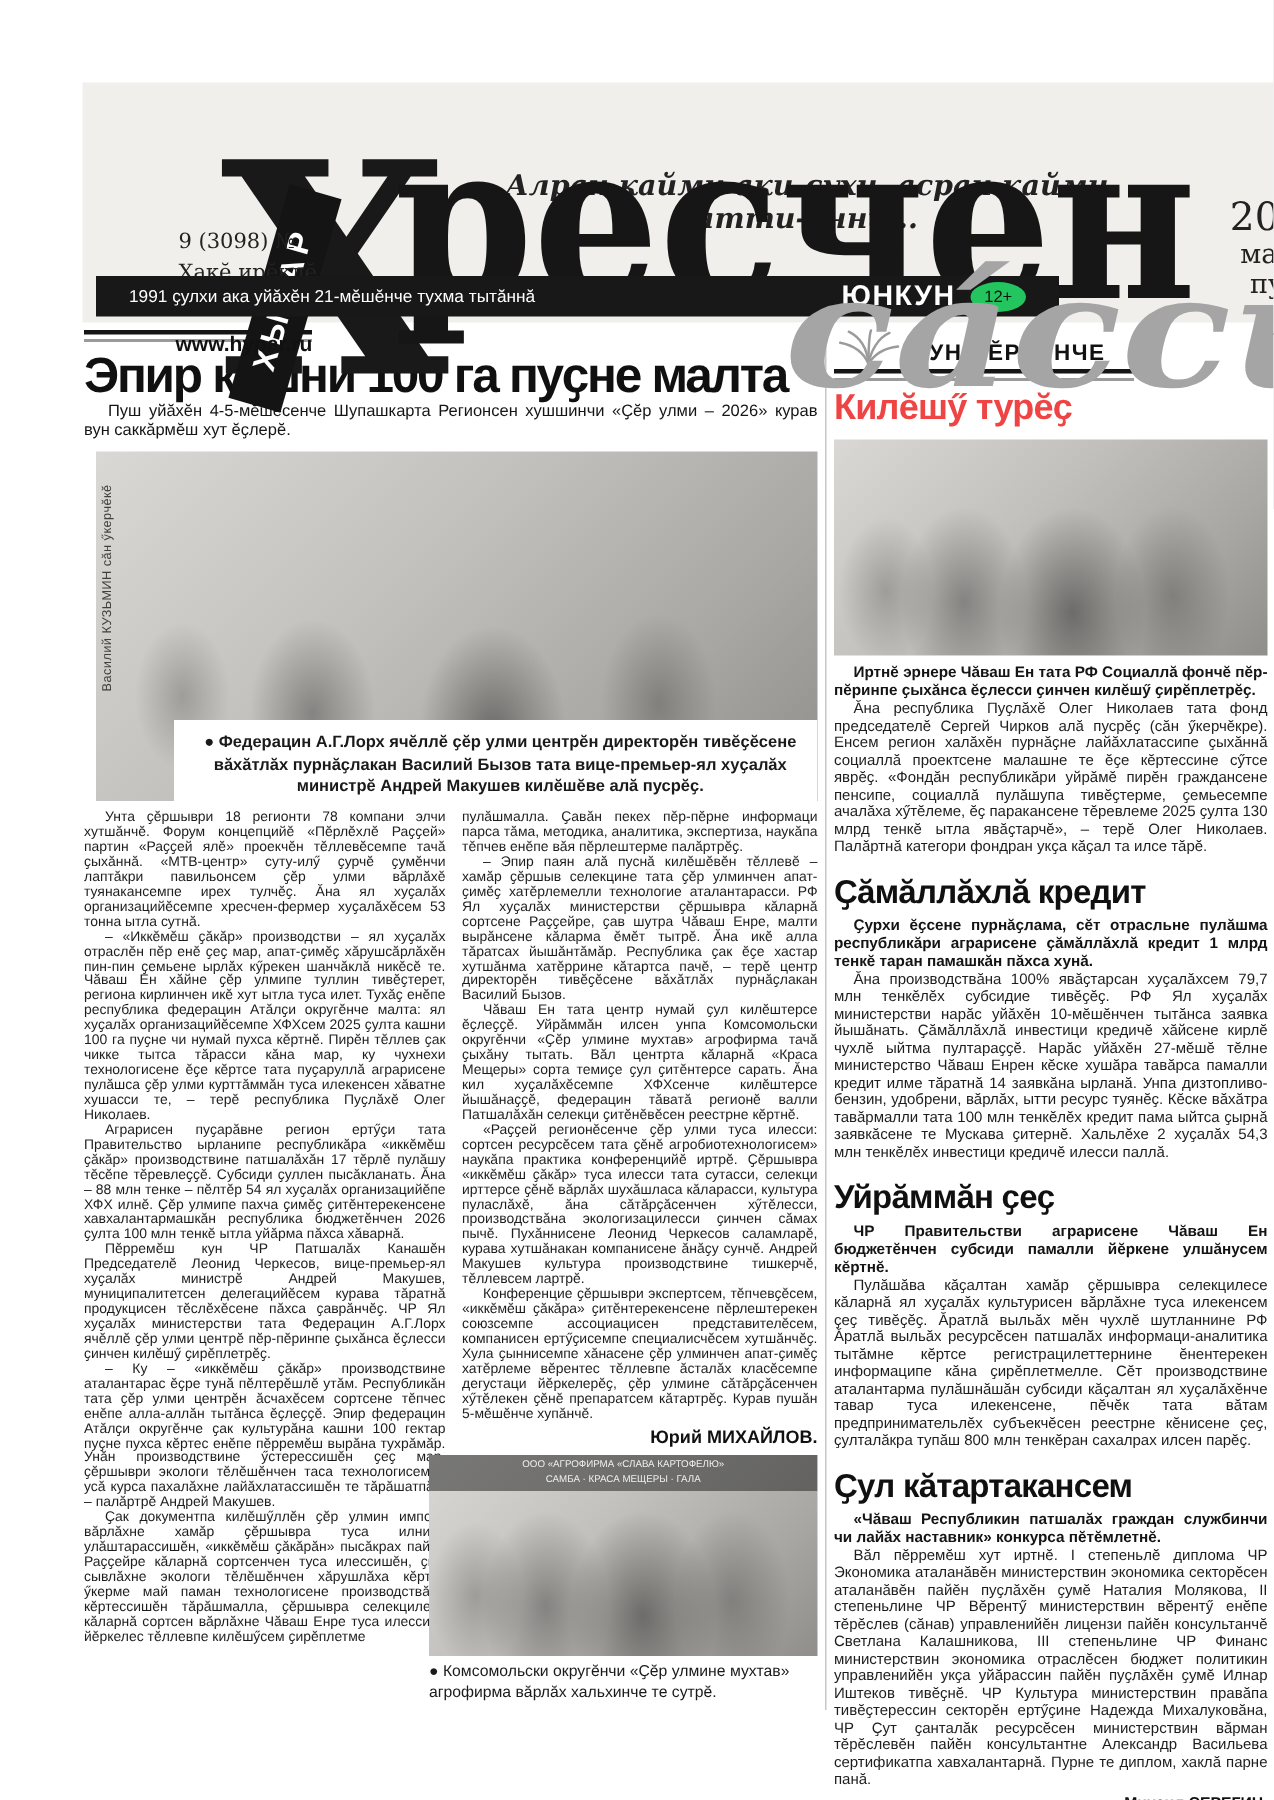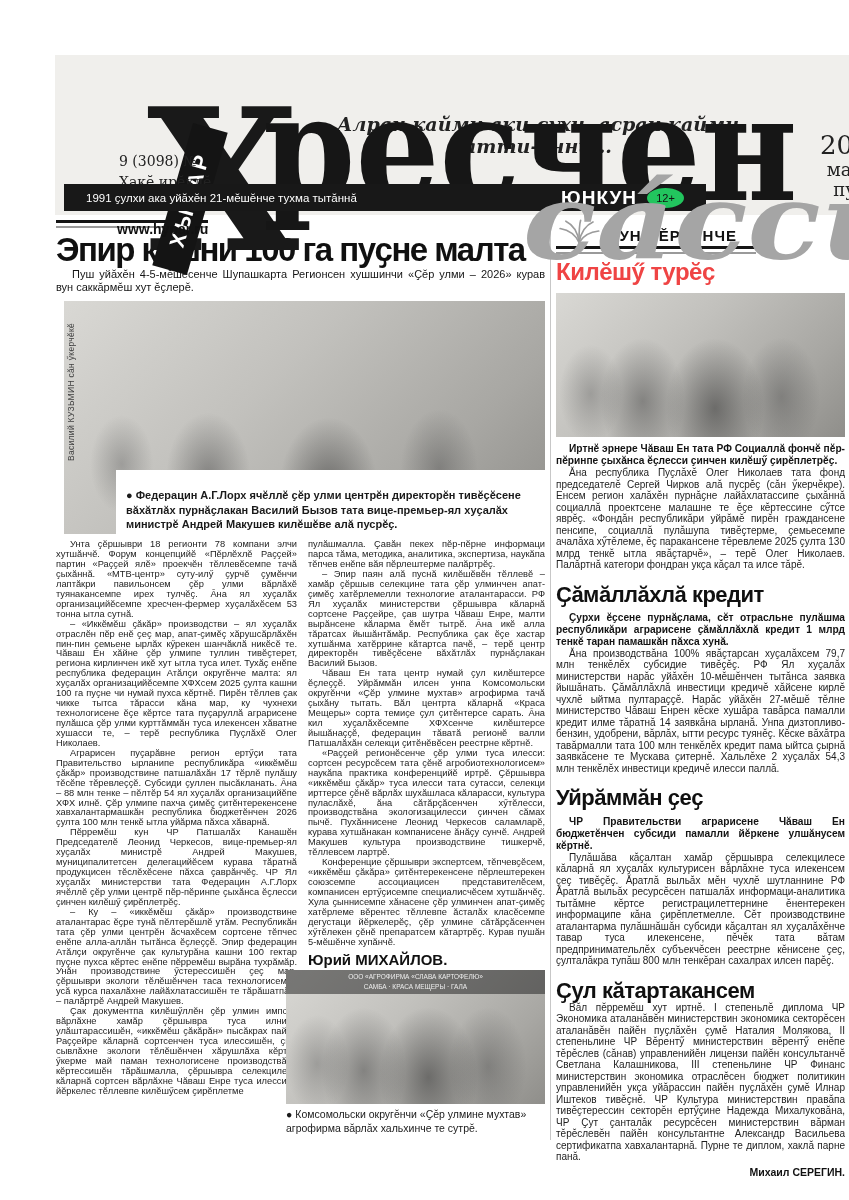--- a/index.html
+++ b/index.html
@@ -48,31 +48,31 @@
           text-indent:16px;color:#151515;}
   .photo{position:relative;overflow:hidden;background:
           linear-gradient(135deg,#d9d8d4 0%,#c2c1bd 40%,#a8a7a3 75%,#8f8e8a 100%);}
   .photo::after{content:"";position:absolute;inset:0;background:
           radial-gradient(60px 90px at 30% 75%, rgba(60,60,60,.45), transparent 70%),
           radial-gradient(70px 100px at 55% 80%, rgba(40,40,40,.5), transparent 70%),
           radial-gradient(55px 85px at 78% 72%, rgba(70,70,70,.4), transparent 70%),
           radial-gradient(45px 70px at 12% 70%, rgba(80,80,80,.35), transparent 70%);}
   .photo1{margin-top:6px;margin-left:8px;width:481px;height:233px;}
   .caption-overlay{position:absolute;left:52px;right:0;bottom:0;background:#fff;
-          padding:18px 4px 3px 10px;font-weight:bold;font-size:11px;line-height:1.3;
-          text-align:left;color:#1a1a1a;z-index:2;}
+          padding:8px 4px 3px 10px;font-weight:bold;font-size:11px;line-height:1.3;
+          text-align:center;color:#1a1a1a;z-index:2;}
   .vert-credit{position:absolute;left:2px;top:160px;transform:rotate(-90deg);transform-origin:0 0;
           font-size:8.5px;color:#3f3f3f;white-space:nowrap;z-index:2;letter-spacing:.3px;}
   .cols{position:relative;margin-top:6px;height:600px;}
   .col{position:absolute;top:0;}
   .c1{left:0;width:241px;}
   .c2{left:252px;width:237px;}
   .col p{margin:0;font-size:9.3px;line-height:1.07;text-align:justify;text-indent:14px;color:#1d1d1d;}
   .col p.no-indent{text-indent:0;}
-  .byline{text-align:left;font-weight:bold;font-size:15px;margin-top:3px;color:#111;}
+  .byline{text-align:right;font-weight:bold;font-size:12px;margin-top:3px;color:#111;}
   .photo2{position:absolute;left:230px;top:430px;width:259px;height:134px;z-index:3;}
   .photo2-banner{position:absolute;left:0;right:0;top:0;background:rgba(40,40,40,.55);
           color:#eee;text-align:center;font-size:6.5px;line-height:1.5;padding:2px 0;z-index:2;}
   .caption2{position:absolute;left:230px;top:568px;width:259px;font-weight:normal;font-size:10.5px;
           line-height:1.3;text-align:left;color:#1a1a1a;z-index:3;}
   
   .divider{position:absolute;left:550px;top:222px;width:1px;height:918px;background:#c7c7c7;}
   .right-region{position:absolute;left:556px;top:218px;width:289px;}
   .headline-sub{margin-top:5px;font-weight:bold;font-size:24px;letter-spacing:-0.5px;
           line-height:1.05;color:#ef4444;}
@@ -181,17 +181,18 @@
 
     <div class="headline-sub2">Ҫӑмӑллӑхлӑ кредит</div>
     <p class="lead-r">Ҫурхи ӗҫсене пурнӑҫлама, сӗт отрасльне пулӑшма республикӑри аграрисене ҫӑмӑллӑхлӑ кредит 1 млрд тенкӗ таран памашкӑн пӑхса хунӑ.</p>
     <p class="body-r">Ӑна производствӑна 100% явӑҫтарсан хуҫалӑхсем 79,7 млн тенкӗлӗх субсидие тивӗҫӗҫ. РФ Ял хуҫалӑх министерстви нарӑс уйӑхӗн 10-мӗшӗнчен тытӑнса заявка йышӑнать. Ҫӑмӑллӑхлӑ инвестици кредичӗ хӑйсене кирлӗ чухлӗ ыйтма пултараҫҫӗ. Нарӑс уйӑхӗн 27-мӗшӗ тӗлне министерство Чӑваш Енрен кӗске хушӑра тавӑрса памалли кредит илме тӑратнӑ 14 заявкӑна ырланӑ. Унпа дизтопливо-бензин, удобрени, вӑрлӑх, ытти ресурс туянӗҫ. Кӗске вӑхӑтра тавӑрмалли тата 100 млн тенкӗлӗх кредит пама ыйтса ҫырнӑ заявкӑсене те Мускава ҫитернӗ. Хальлӗхе 2 хуҫалӑх 54,3 млн тенкӗлӗх инвестици кредичӗ илесси паллӑ.</p>
 
     <div class="headline-sub2">Уйрӑммӑн ҫеҫ</div>
     <p class="lead-r">ЧР Правительстви аграрисене Чӑваш Ен бюджетӗнчен субсиди памалли йӗркене улшӑнусем кӗртнӗ.</p>
     <p class="body-r">Пулӑшӑва кӑҫалтан хамӑр ҫӗршывра селекцилесе кӑларнӑ ял хуҫалӑх культурисен вӑрлӑхне туса илекенсем ҫеҫ тивӗҫӗҫ. Ӑратлӑ выльӑх мӗн чухлӗ шутланнине РФ Ӑратлӑ выльӑх ресурсӗсен патшалӑх информаци-аналитика тытӑмне кӗртсе регистрацилеттернине ӗнентерекен информаципе кӑна ҫирӗплетмелле. Сӗт производствине аталантарма пулӑшнӑшӑн субсиди кӑҫалтан ял хуҫалӑхӗнче тавар туса илекенсене, пӗчӗк тата вӑтам предпринимательлӗх субъекчӗсен реестрне кӗнисене ҫеҫ, ҫулталӑкра тупӑш 800 млн тенкӗран сахалрах илсен парӗҫ.</p>
 
     <div class="headline-sub2">Ҫул кӑтартакансем</div>
+    <p class="lead-r">«Чӑваш Республикин патшалӑх граждан службинчи чи лайӑх наставник» конкурса пӗтӗмлетнӗ.</p>
     <p class="body-r">Вӑл пӗрремӗш хут иртнӗ. I степеньлӗ диплома ЧР Экономика аталанӑвӗн министерствин экономика секторӗсен аталанӑвӗн пайӗн пуҫлӑхӗн ҫумӗ Наталия Молякова, II степеньлине ЧР Вӗрентӳ министерствин вӗрентӳ енӗпе тӗрӗслев (сӑнав) управленийӗн лицензи пайӗн консультанчӗ Светлана Калашникова, III степеньлине ЧР Финанс министерствин экономика отраслӗсен бюджет политикин управленийӗн укҫа уйӑрассин пайӗн пуҫлӑхӗн ҫумӗ Илнар Иштеков тивӗҫнӗ. ЧР Культура министерствин правӑпа тивӗҫтерессин секторӗн ертӳҫине Надежда Михалуковӑна, ЧР Ҫут ҫанталӑк ресурсӗсен министерствин вӑрман тӗрӗслевӗн пайӗн консультантне Александр Васильева сертификатпа хавхалантарнӑ. Пурне те диплом, хаклӑ парне панӑ.</p>
     <div class="byline-r">Михаил СЕРЕГИН.</div>
   </div>
 
 </div>
 
 </body></html>

